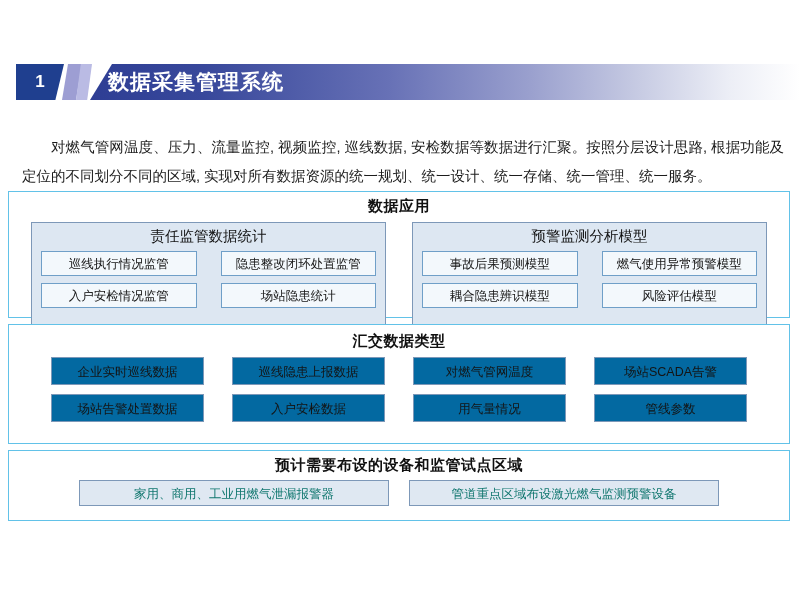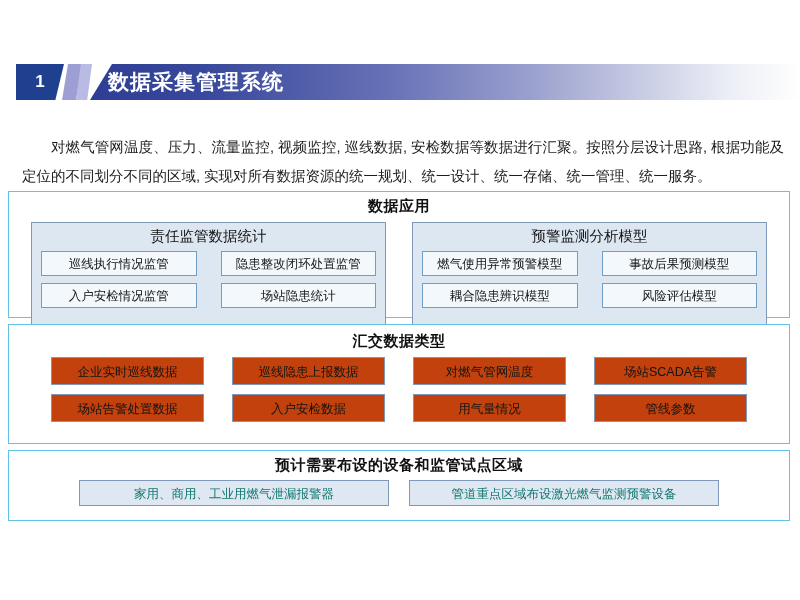--- a/index.html
+++ b/index.html
@@ -152,21 +152,21 @@
   
   .types-grid {
     display: grid;
     grid-template-columns: repeat(4, 1fr);
     gap: 9px 28px;
     padding: 6px 42px 0 42px;
     box-sizing: border-box;
   }
   .chip-blue {
     border: 1.1px solid #7d98b8;
-    background: #c2410c;
+    background: #0369a1;
     height: 28px;
     line-height: 28px;
     text-align: center;
     font-size: 12.5px;
     color: #141414;
     box-sizing: border-box;
     white-space: nowrap;
     overflow: hidden;
   }
 
@@ -214,22 +214,22 @@
         <div class="chip-white">巡线执行情况监管</div>
         <div class="chip-white">隐患整改闭环处置监管</div>
         <div class="chip-white">入户安检情况监管</div>
         <div class="chip-white">场站隐患统计</div>
       </div>
     </div>
 
     <div class="group">
       <div class="group-title">预警监测分析模型</div>
       <div class="group-grid">
+        <div class="chip-white">事故后果预测模型</div>
         <div class="chip-white">燃气使用异常预警模型</div>
-        <div class="chip-white">事故后果预测模型</div>
         <div class="chip-white">耦合隐患辨识模型</div>
         <div class="chip-white">风险评估模型</div>
       </div>
     </div>
 
   </div>
 </div>
 
 <div class="section" id="sec-types">
   <div class="sec-title">汇交数据类型</div>

